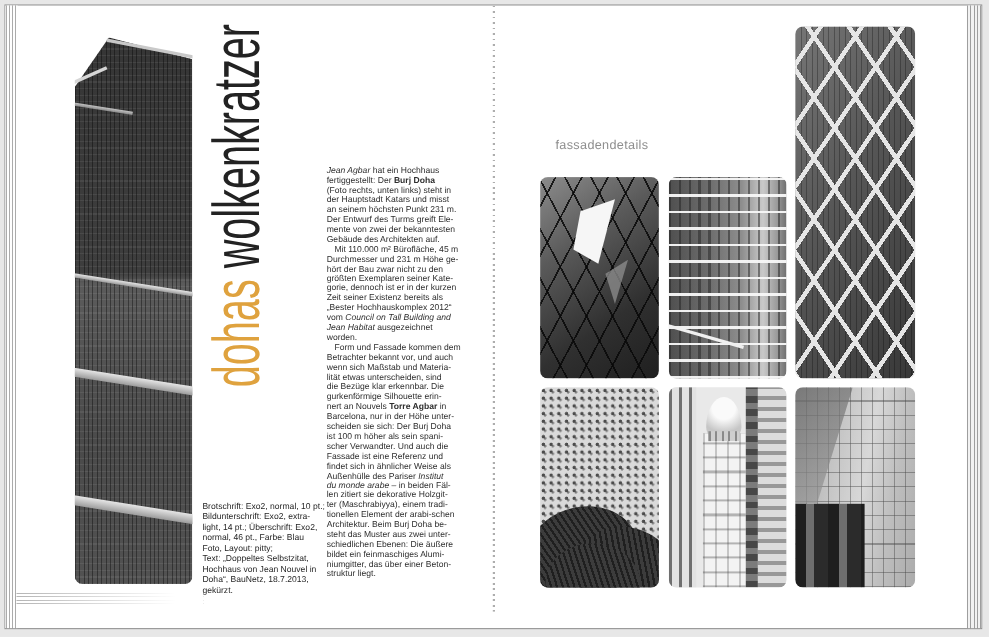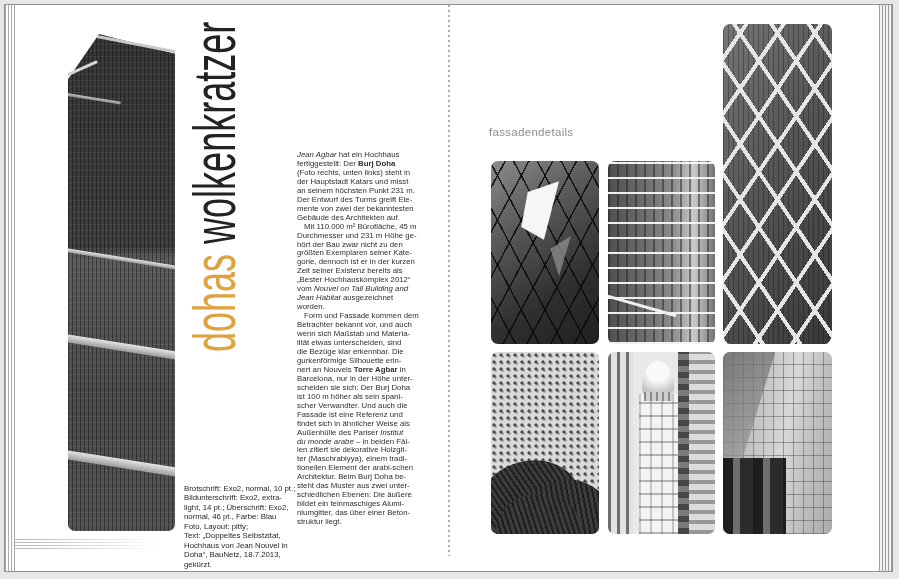--- a/index.html
+++ b/index.html
@@ -39,24 +39,24 @@
   .band-4{top:85.8%;height:9px;}
 
   .vtitle{position:absolute;left:178px;top:347px;height:64px;line-height:64px;
       transform-origin:0 0;transform:rotate(-90deg) scaleX(0.6);
       font-size:60px;font-weight:400;white-space:nowrap;color:#222222;}
   .article{position:absolute;left:292px;top:146px;width:152px;
       font-size:7.8px;line-height:8.95px;color:#2E2E2E;}
   .article p{margin:0;}
   .article p.ind{text-indent:7px;}
   .caption{position:absolute;left:179px;top:451px;width:118px;
-      font-size:7.8px;line-height:9.45px;color:#262626;margin-top:28px;}
+      font-size:7.8px;line-height:9.45px;color:#262626;}
 
   
-  .section-label{position:absolute;left:484px;top:121px;font-size:11.5px;
+  .section-label{position:absolute;left:500px;top:121px;font-size:11.5px;
       letter-spacing:.3px;color:#8E8E8E;text-align:center;}
 
   .photo-tl{left:486px;top:156px;width:108px;height:183px;
       background-image:
         repeating-linear-gradient(62deg,rgba(8,8,8,.85) 0 1.5px,transparent 1.5px 21px),
         repeating-linear-gradient(-62deg,rgba(8,8,8,.85) 0 1.5px,transparent 1.5px 21px),
         linear-gradient(145deg,#8C8C8C 0%,#5A5A5A 32%,#303030 68%,#1F1F1F 100%);}
   .glass-hl{position:absolute;inset:0;background:#F6F6F6;
       clip-path:polygon(34% 17%,63% 11%,49% 43%,28% 36%);}
   .glass-hl2{position:absolute;inset:0;background:#8F8F8F;opacity:.75;
@@ -135,21 +135,21 @@
       <div class="band band-1"></div>
       <div class="band band-2"></div>
       <div class="band band-3"></div>
       <div class="band band-4"></div>
     </div>
 
     <div class="vtitle"><span style="color: rgb(223, 162, 62);">dohas</span><span style="color: rgb(34, 34, 34);"> wolkenkratzer</span></div>
 
     <div class="article">
       <p><i>Jean Agbar</i> hat ein Hochhaus<br>fertiggestellt: Der <b>Burj Doha</b><br>(Foto rechts, unten links) steht in<br>der Hauptstadt Katars und misst<br>an seinem höchsten Punkt 231 m.<br>Der Entwurf des Turms greift Ele-<br>mente von zwei der bekanntesten<br>Gebäude des Architekten auf.</p>
-      <p class="ind">Mit 110.000 m² Bürofläche, 45 m<br>Durchmesser und 231 m Höhe ge-<br>hört der Bau zwar nicht zu den<br>größten Exemplaren seiner Kate-<br>gorie, dennoch ist er in der kurzen<br>Zeit seiner Existenz bereits als<br>„Bester Hochhauskomplex 2012“<br>vom <i>Nouvel on Tall Building and</i><br><i>Jean Habitat</i> ausgezeichnet<br>worden.</p>
+      <p class="ind">Mit 110.000 m² Bürofläche, 45 m<br>Durchmesser und 231 m Höhe ge-<br>hört der Bau zwar nicht zu den<br>größten Exemplaren seiner Kate-<br>gorie, dennoch ist er in der kurzen<br>Zeit seiner Existenz bereits als<br>„Bester Hochhauskomplex 2012“<br>vom <i>Council on Tall Building and</i><br><i>Jean Habitat</i> ausgezeichnet<br>worden.</p>
       <p class="ind">Form und Fassade kommen dem<br>Betrachter bekannt vor, und auch<br>wenn sich Maßstab und Materia-<br>lität etwas unterscheiden, sind<br>die Bezüge klar erkennbar. Die<br>gurkenförmige Silhouette erin-<br>nert an Nouvels <b>Torre Agbar</b> in<br>Barcelona, nur in der Höhe unter-<br>scheiden sie sich: Der Burj Doha<br>ist 100 m höher als sein spani-<br>scher Verwandter. Und auch die<br>Fassade ist eine Referenz und<br>findet sich in ähnlicher Weise als<br>Außenhülle des Pariser <i>Institut</i><br><i>du monde arabe</i> – in beiden Fäl-<br>len zitiert sie dekorative Holzgit-<br>ter (Maschrabiyya), einem tradi-<br>tionellen Element der arabi-schen<br>Architektur. Beim Burj Doha be-<br>steht das Muster aus zwei unter-<br>schiedlichen Ebenen: Die äußere<br>bildet ein feinmaschiges Alumi-<br>niumgitter, das über einer Beton-<br>struktur liegt.</p>
     </div>
 
     <div class="caption">Brotschrift: Exo2, normal, 10 pt.;<br>Bildunterschrift: Exo2, extra-<br>light, 14 pt.; Überschrift: Exo2,<br>normal, 46 pt., Farbe: Blau<br>Foto, Layout: pitty;<br>Text: „Doppeltes Selbstzitat,<br>Hochhaus von Jean Nouvel in<br>Doha“, BauNetz, 18.7.2013,<br>gekürzt.</div>
 
     <div class="section-label" style="color: rgb(142, 142, 142);">fassadendetails</div>
 
     <div class="photo photo-tl">
       <div class="glass-hl"></div>
       <div class="glass-hl2"></div>

